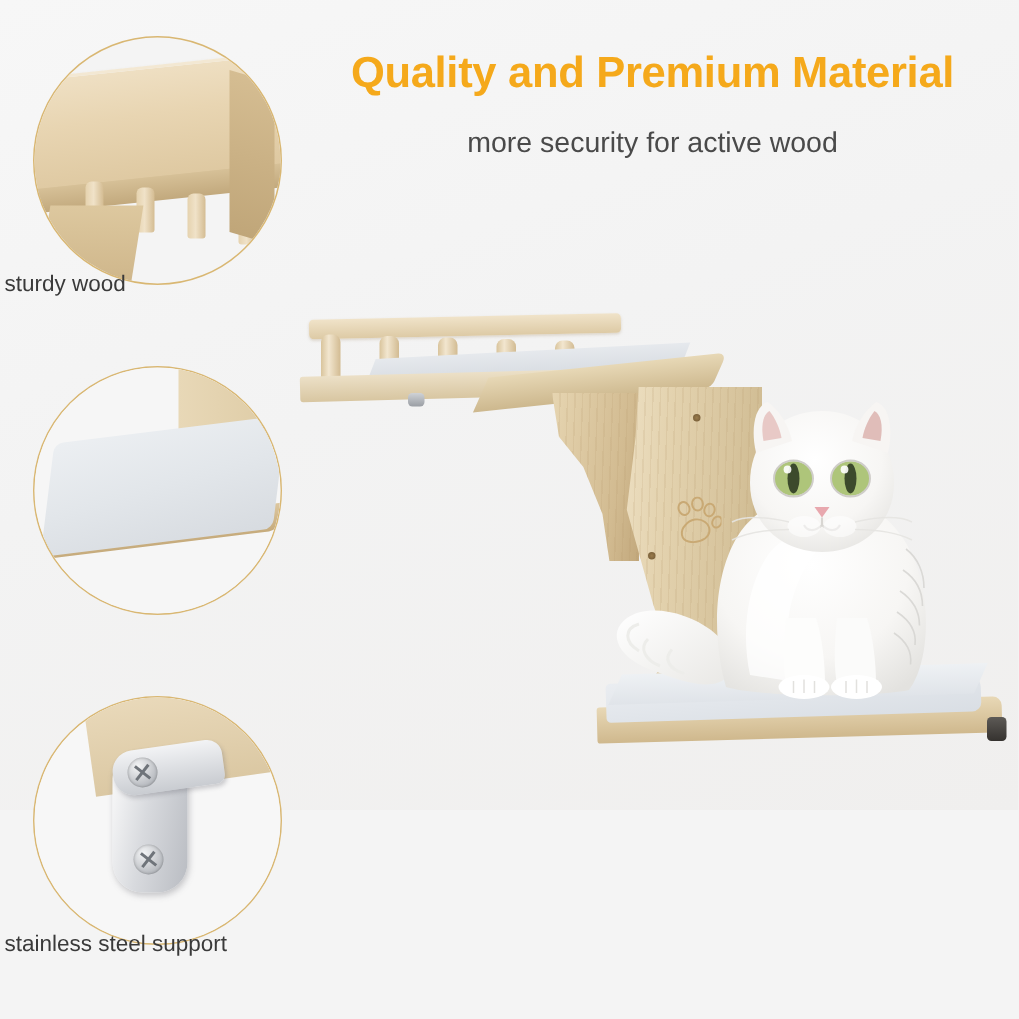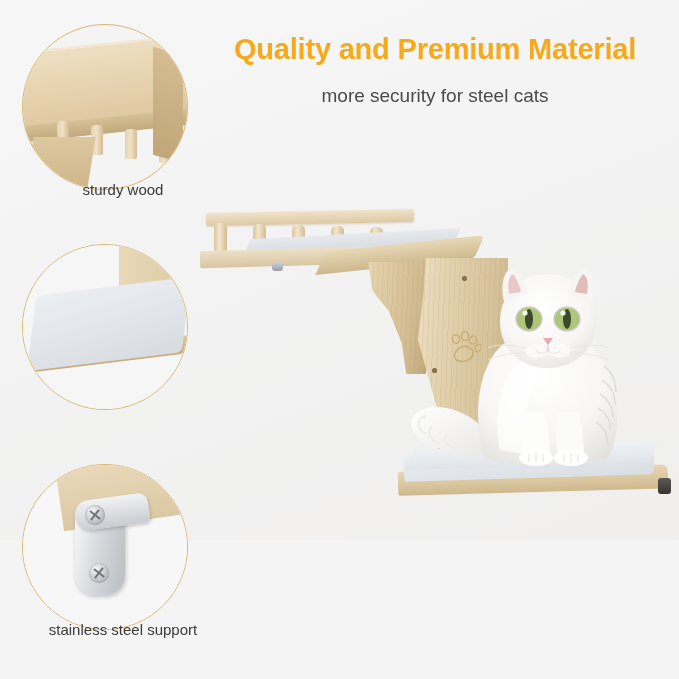--- a/index.html
+++ b/index.html
@@ -35,22 +35,22 @@
     border-radius: 50%;
     border: 1.5px solid #d9b772;
     overflow: hidden;
     background: #f4f4f4;
   }
   .inset-1 { top: 24px; }
   .inset-2 { top: 244px; }
   .inset-3 { top: 464px; }
 
   .caption {
-    position: absolute; left: 17px; width: 212px;
-    text-align: center; font-size: 15px; color: #3a3a3a;
+    position: absolute; left: 3px; width: 212px;
+    text-align: left; font-size: 15px; color: #3a3a3a;
   }
   .cap-1 { top: 181px; }
   .cap-2 { top: 400px; }
   .cap-3 { top: 621px; }
 
   .inner { position: absolute; inset: 0; }
 
   
   .w-slab {
     position: absolute; left: -12px; top: 18px; width: 196px; height: 78px;
@@ -241,21 +241,21 @@
   
   .cat { position:absolute; left:396px; top:262px; width:250px; height:212px; }
   .cat svg { width:100%; height:100%; display:block; }
 </style>
 </head>
 <body>
 
 <div id="stage">
 
   <div class="headline">Quality and Premium Material</div>
-  <div class="subheadline">more security for steel cats</div>
+  <div class="subheadline">more security for active wood</div>
 
   <div class="inset inset-1">
     <div class="inner">
       <div class="w-slab"></div>
       <div class="w-edge"></div>
       <div class="w-post" style="left:34px;  top:96px;"></div>
       <div class="w-post" style="left:68px;  top:100px;"></div>
       <div class="w-post" style="left:102px; top:104px;"></div>
       <div class="w-post" style="left:136px; top:108px;"></div>
       <div class="w-shadowpanel"></div>

